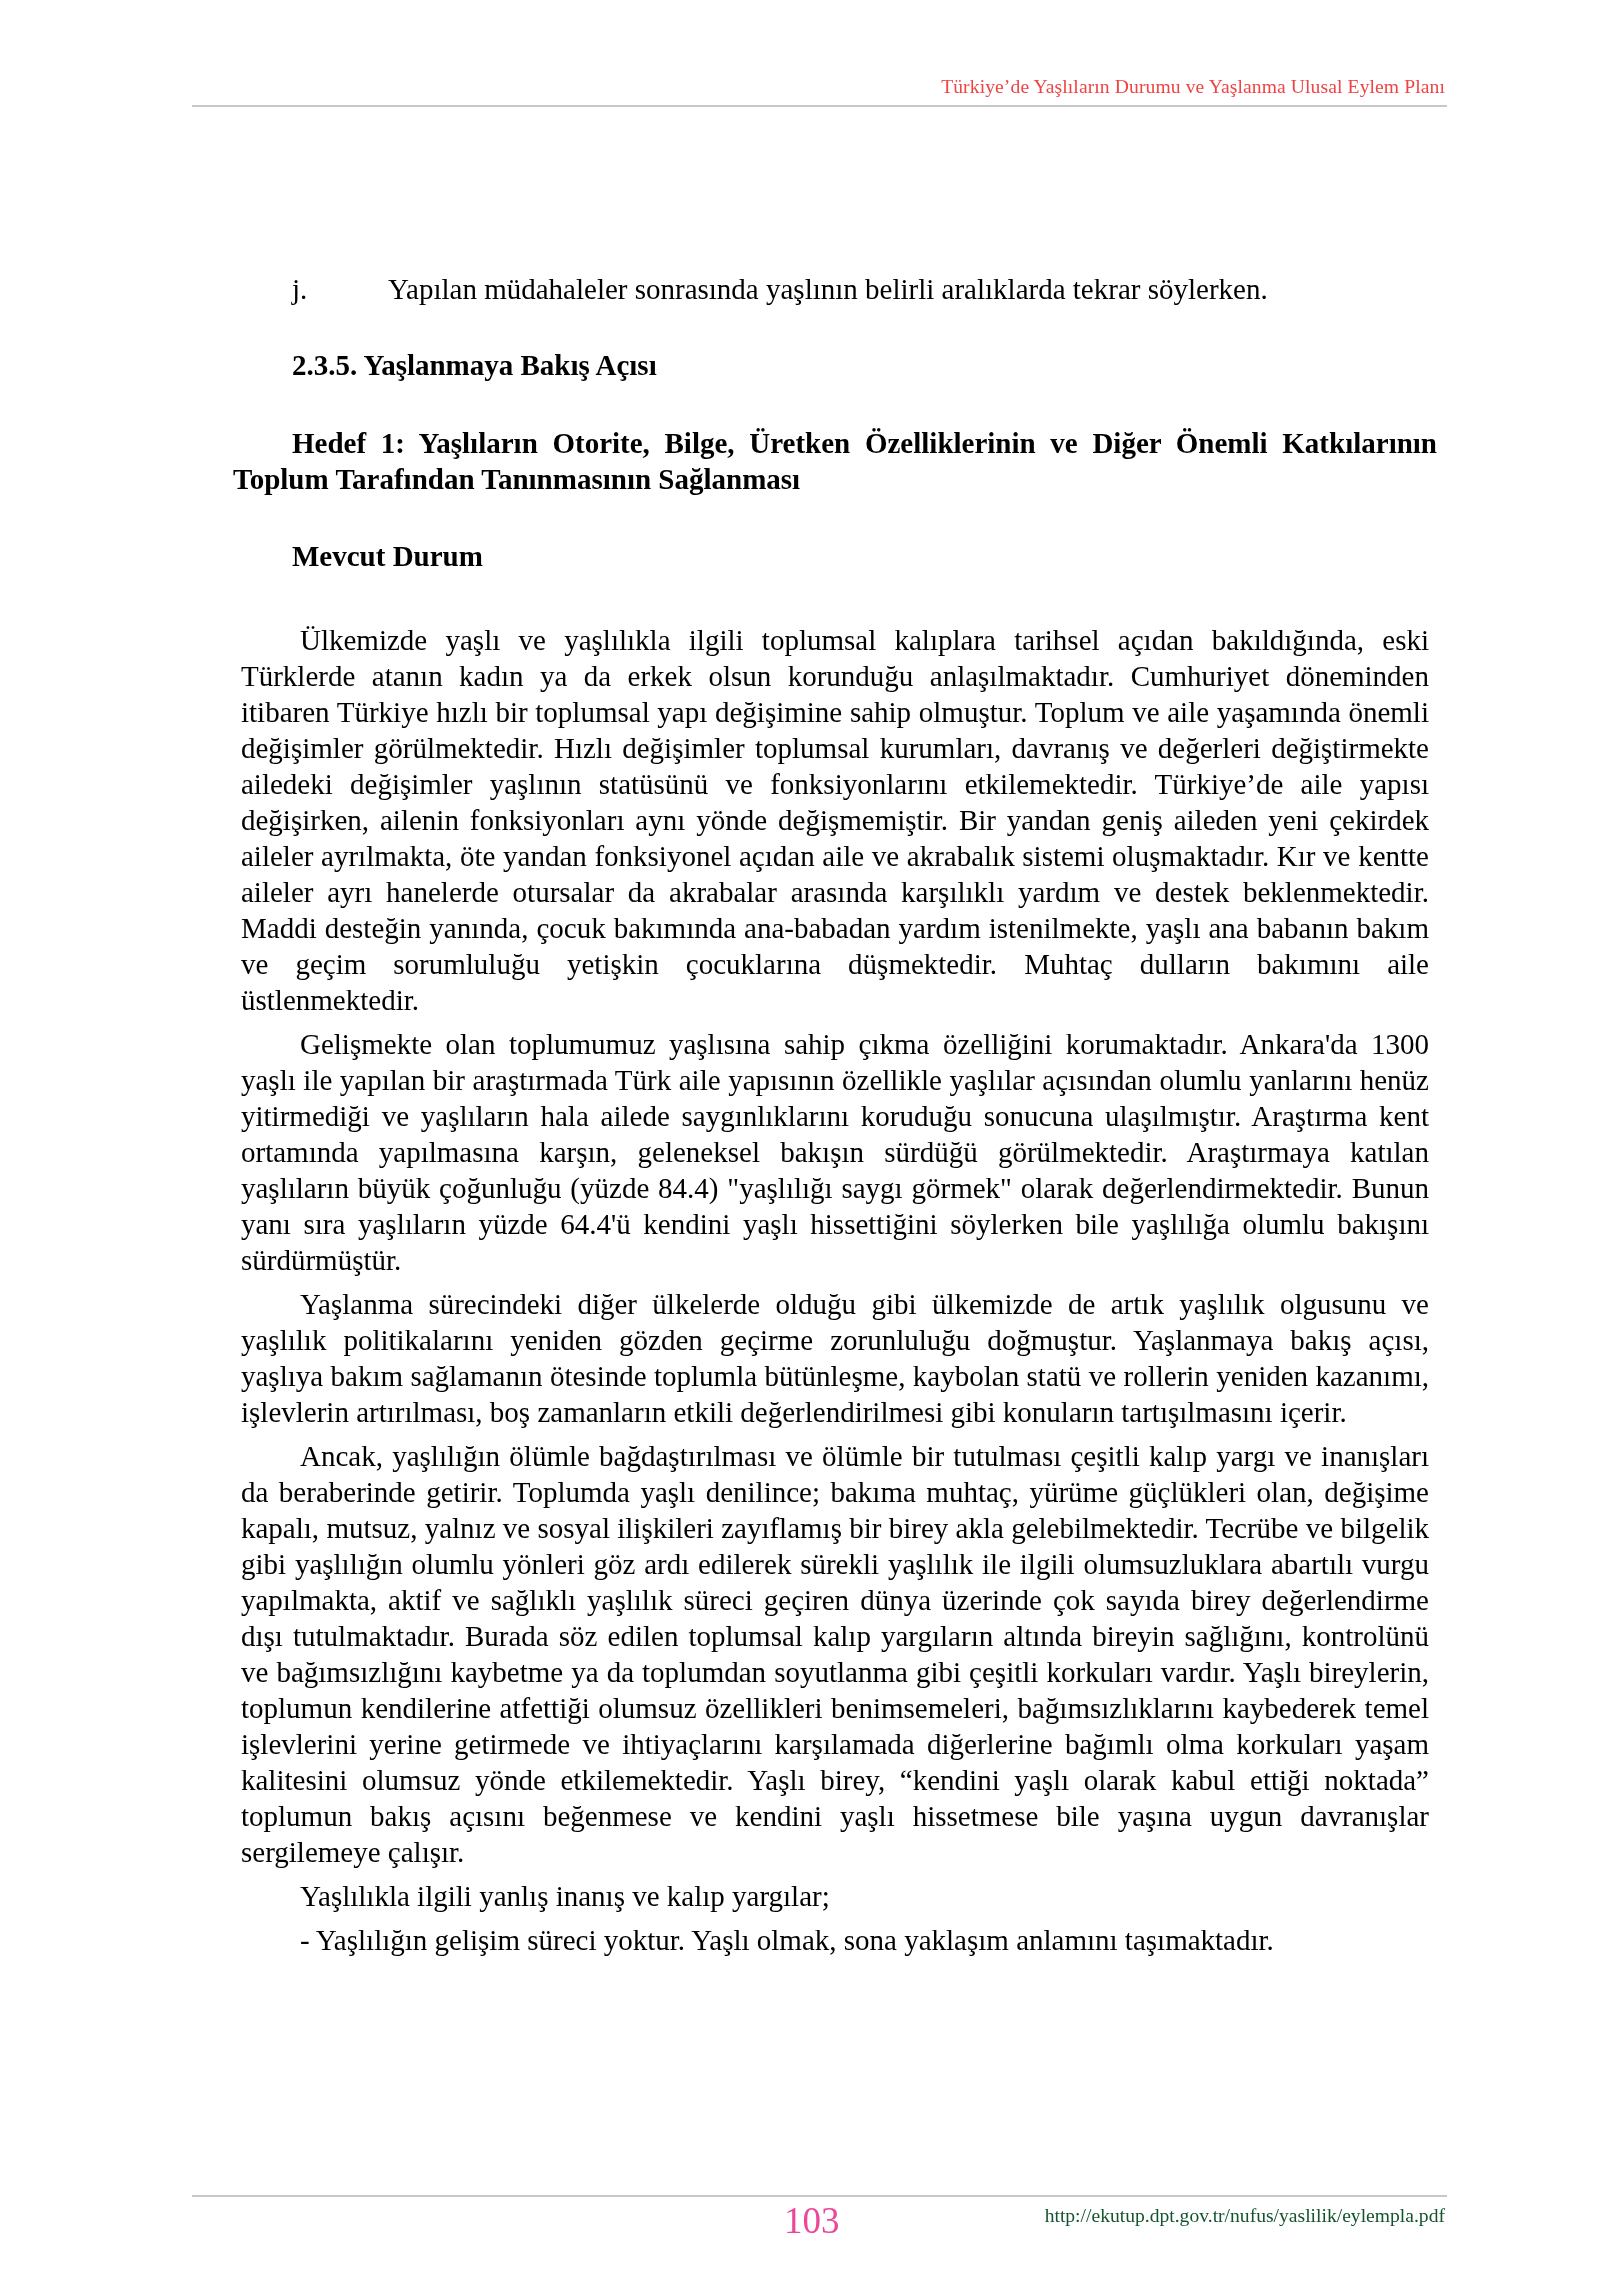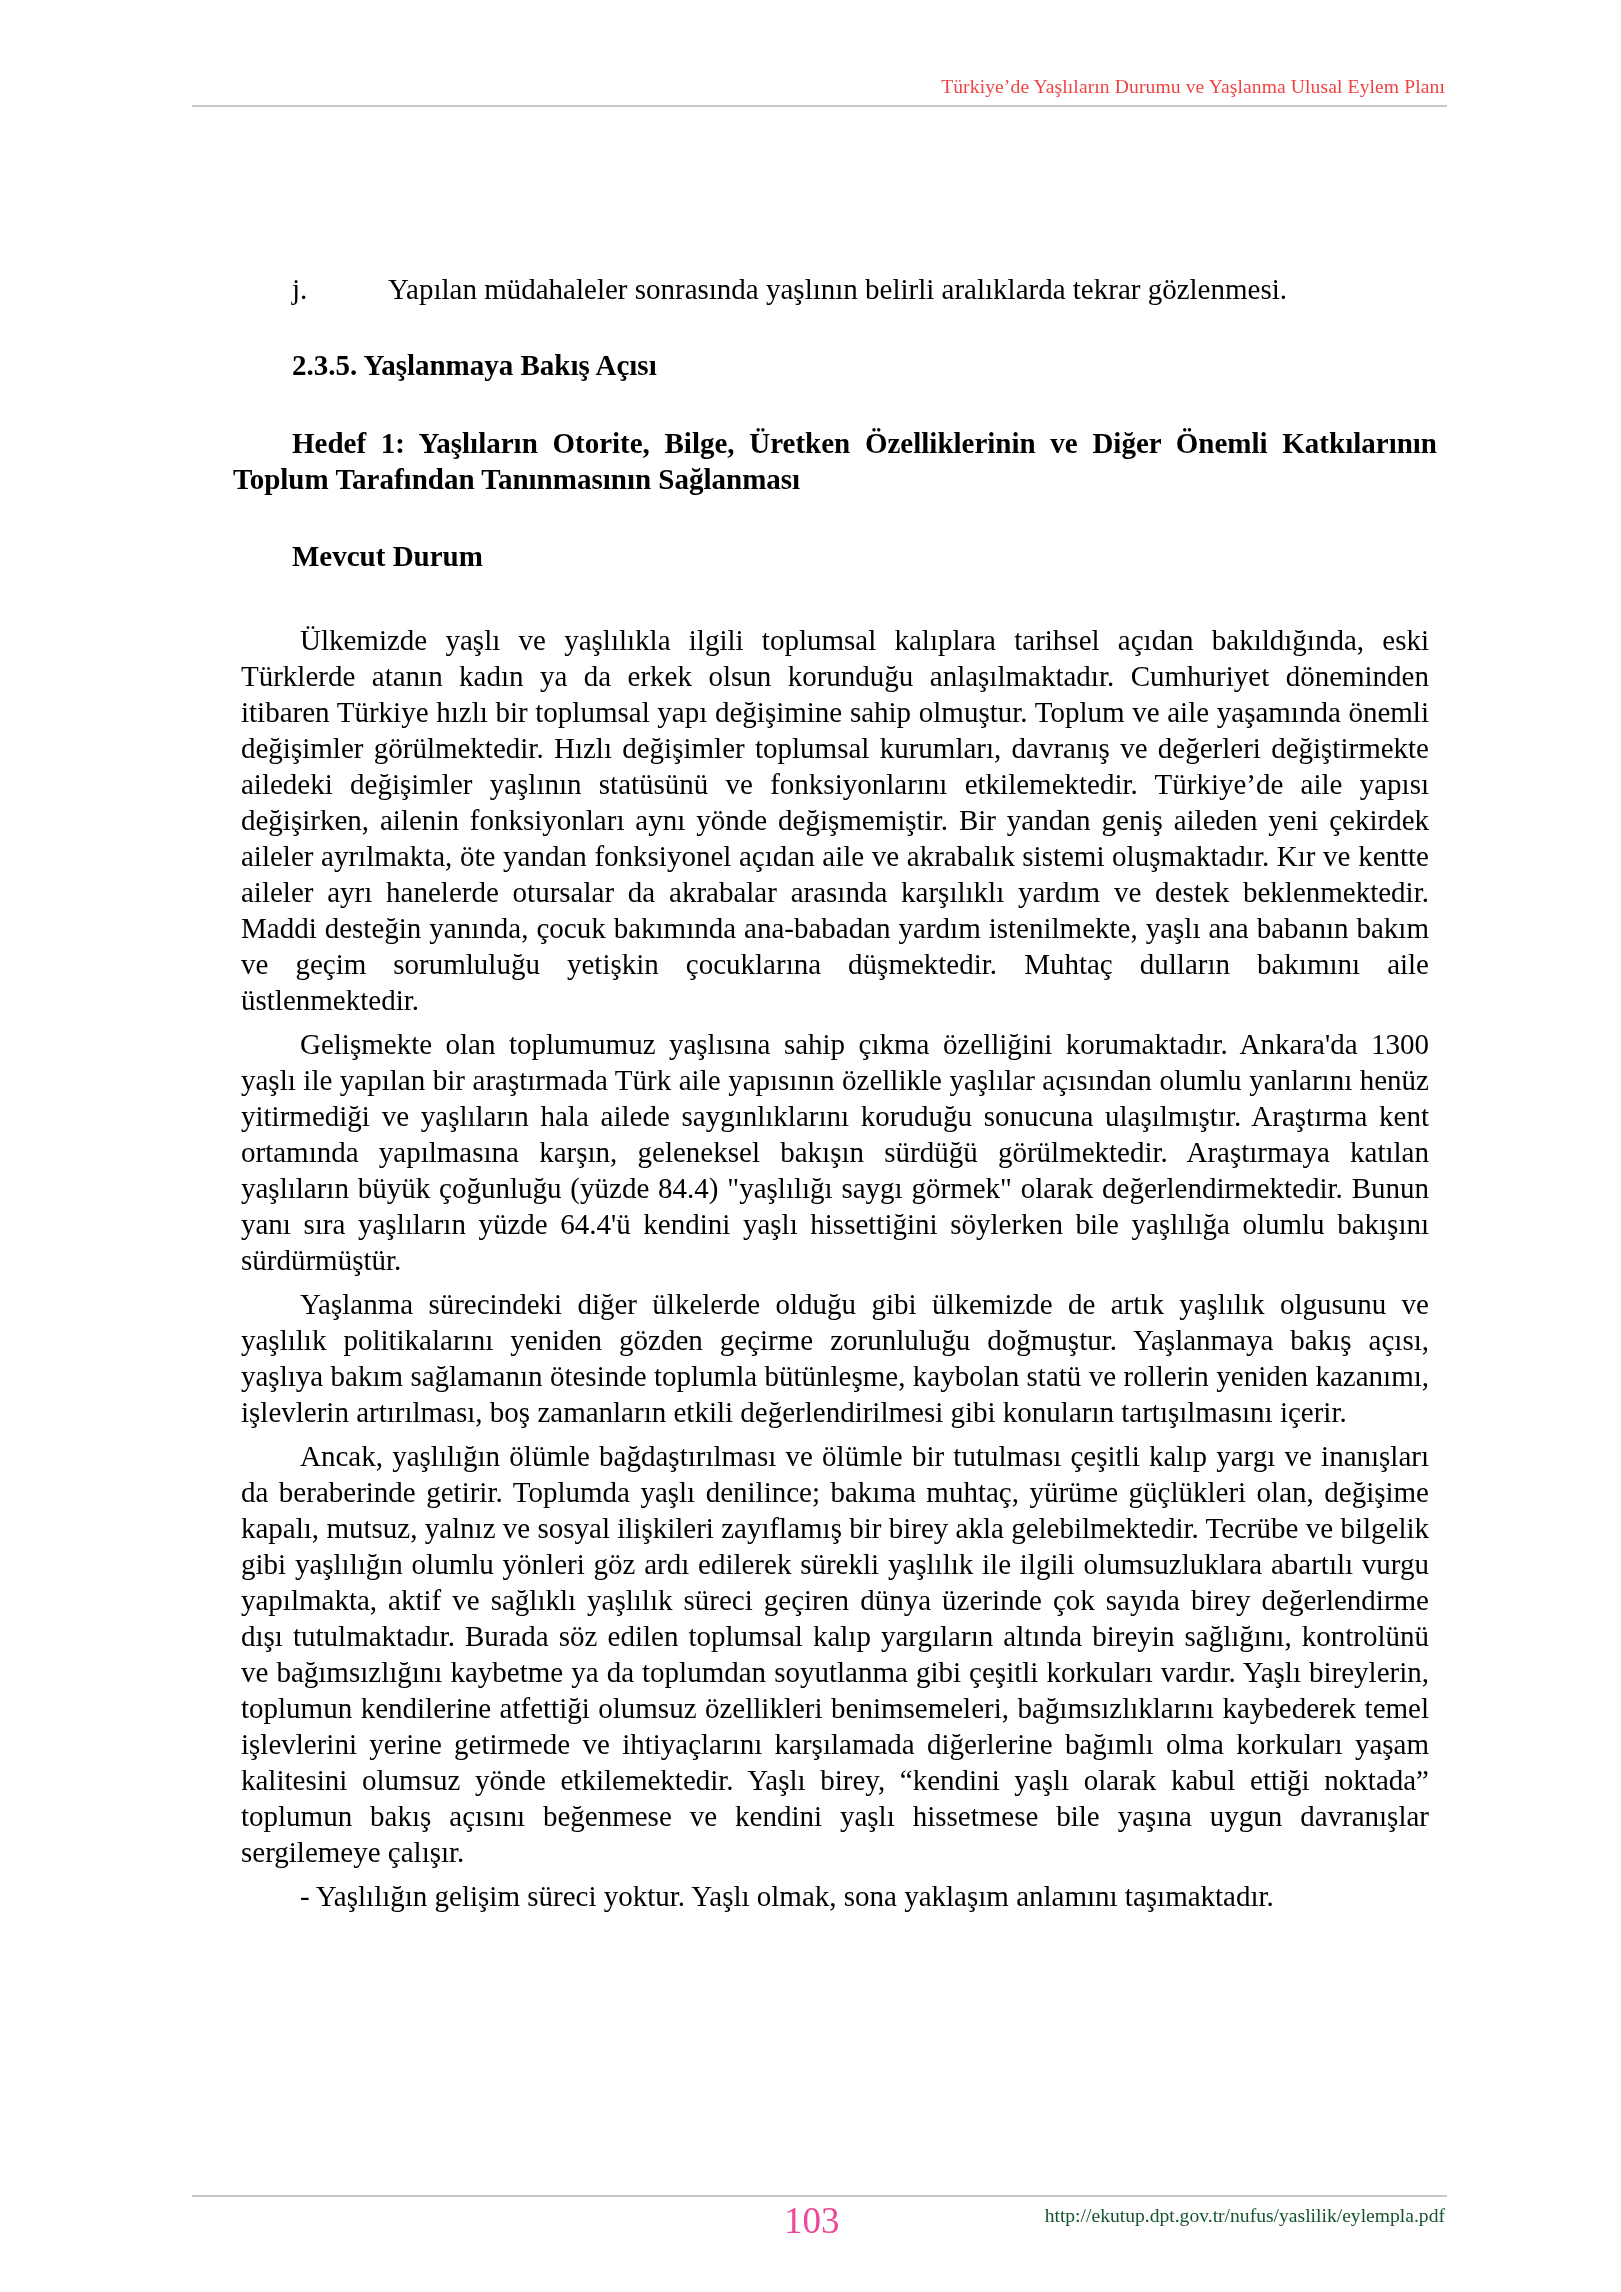--- a/index.html
+++ b/index.html
@@ -109,34 +109,35 @@
   </style>
 </head>
 <body>
 
 <div class="running-header">Türkiye’de Yaşlıların Durumu ve Yaşlanma Ulusal Eylem Planı</div>
 <div class="header-rule"></div>
 
 <div class="content">
   <div class="list-item-j">
     <span class="marker">j.</span>
-    <span>Yapılan müdahaleler sonrasında yaşlının belirli aralıklarda tekrar gözlenmesi.</span>
+    <span>Yapılan müdahaleler sonrasında yaşlının belirli aralıklarda tekrar söylerken.</span>
   </div>
 
   <div class="section-heading">2.3.5. Yaşlanmaya Bakış Açısı</div>
 
   <div class="goal-heading">Hedef 1: Yaşlıların Otorite, Bilge, Üretken Özelliklerinin ve Diğer Önemli Katkılarının Toplum Tarafından Tanınmasının Sağlanması</div>
 
   <div class="subheading">Mevcut Durum</div>
 
   <div class="body-text">
     <p class="para">Ülkemizde yaşlı ve yaşlılıkla ilgili toplumsal kalıplara tarihsel açıdan bakıldığında, eski Türklerde atanın kadın ya da erkek olsun korunduğu anlaşılmaktadır. Cumhuriyet döneminden itibaren Türkiye hızlı bir toplumsal yapı değişimine sahip olmuştur. Toplum ve aile yaşamında önemli değişimler görülmektedir. Hızlı değişimler toplumsal kurumları, davranış ve değerleri değiştirmekte ailedeki değişimler yaşlının statüsünü ve fonksiyonlarını etkilemektedir. Türkiye’de aile yapısı değişirken, ailenin fonksiyonları aynı yönde değişmemiştir. Bir yandan geniş aileden yeni çekirdek aileler ayrılmakta, öte yandan fonksiyonel açıdan aile ve akrabalık sistemi oluşmaktadır. Kır ve kentte aileler ayrı hanelerde otursalar da akrabalar arasında karşılıklı yardım ve destek beklenmektedir. Maddi desteğin yanında, çocuk bakımında ana-babadan yardım istenilmekte, yaşlı ana babanın bakım ve geçim sorumluluğu yetişkin çocuklarına düşmektedir. Muhtaç dulların bakımını aile üstlenmektedir.</p>
     <p class="para">Gelişmekte olan toplumumuz yaşlısına sahip çıkma özelliğini korumaktadır. Ankara'da 1300 yaşlı ile yapılan bir araştırmada Türk aile yapısının özellikle yaşlılar açısından olumlu yanlarını henüz yitirmediği ve yaşlıların hala ailede saygınlıklarını koruduğu sonucuna ulaşılmıştır. Araştırma kent ortamında yapılmasına karşın, geleneksel bakışın sürdüğü görülmektedir. Araştırmaya katılan yaşlıların büyük çoğunluğu (yüzde 84.4) "yaşlılığı saygı görmek" olarak değerlendirmektedir. Bunun yanı sıra yaşlıların yüzde 64.4'ü kendini yaşlı hissettiğini söylerken bile yaşlılığa olumlu bakışını sürdürmüştür.</p>
     <p class="para">Yaşlanma sürecindeki diğer ülkelerde olduğu gibi ülkemizde de artık yaşlılık olgusunu ve yaşlılık politikalarını yeniden gözden geçirme zorunluluğu doğmuştur. Yaşlanmaya bakış açısı, yaşlıya bakım sağlamanın ötesinde toplumla bütünleşme, kaybolan statü ve rollerin yeniden kazanımı, işlevlerin artırılması, boş zamanların etkili değerlendirilmesi gibi konuların tartışılmasını içerir.</p>
     <p class="para">Ancak, yaşlılığın ölümle bağdaştırılması ve ölümle bir tutulması çeşitli kalıp yargı ve inanışları da beraberinde getirir. Toplumda yaşlı denilince; bakıma muhtaç, yürüme güçlükleri olan, değişime kapalı, mutsuz, yalnız ve sosyal ilişkileri zayıflamış bir birey akla gelebilmektedir. Tecrübe ve bilgelik gibi yaşlılığın olumlu yönleri göz ardı edilerek sürekli yaşlılık ile ilgili olumsuzluklara abartılı vurgu yapılmakta, aktif ve sağlıklı yaşlılık süreci geçiren dünya üzerinde çok sayıda birey değerlendirme dışı tutulmaktadır. Burada söz edilen toplumsal kalıp yargıların altında bireyin sağlığını, kontrolünü ve bağımsızlığını kaybetme ya da toplumdan soyutlanma gibi çeşitli korkuları vardır. Yaşlı bireylerin, toplumun kendilerine atfettiği olumsuz özellikleri benimsemeleri, bağımsızlıklarını kaybederek temel işlevlerini yerine getirmede ve ihtiyaçlarını karşılamada diğerlerine bağımlı olma korkuları yaşam kalitesini olumsuz yönde etkilemektedir. Yaşlı birey, “kendini yaşlı olarak kabul ettiği noktada” toplumun bakış açısını beğenmese ve kendini yaşlı hissetmese bile yaşına uygun davranışlar sergilemeye çalışır.</p>
+    <p class="para last-list">Yaşlılıkla ilgili yanlış inanış ve kalıp yargılar;</p>
     <p class="para last-list">- Yaşlılığın gelişim süreci yoktur. Yaşlı olmak, sona yaklaşım anlamını taşımaktadır.</p>
   </div>
 </div>
 
 <div class="footer-rule"></div>
 <div class="page-number">103</div>
 <div class="footer-url">http://ekutup.dpt.gov.tr/nufus/yaslilik/eylempla.pdf</div>
 
 
 </body></html>

